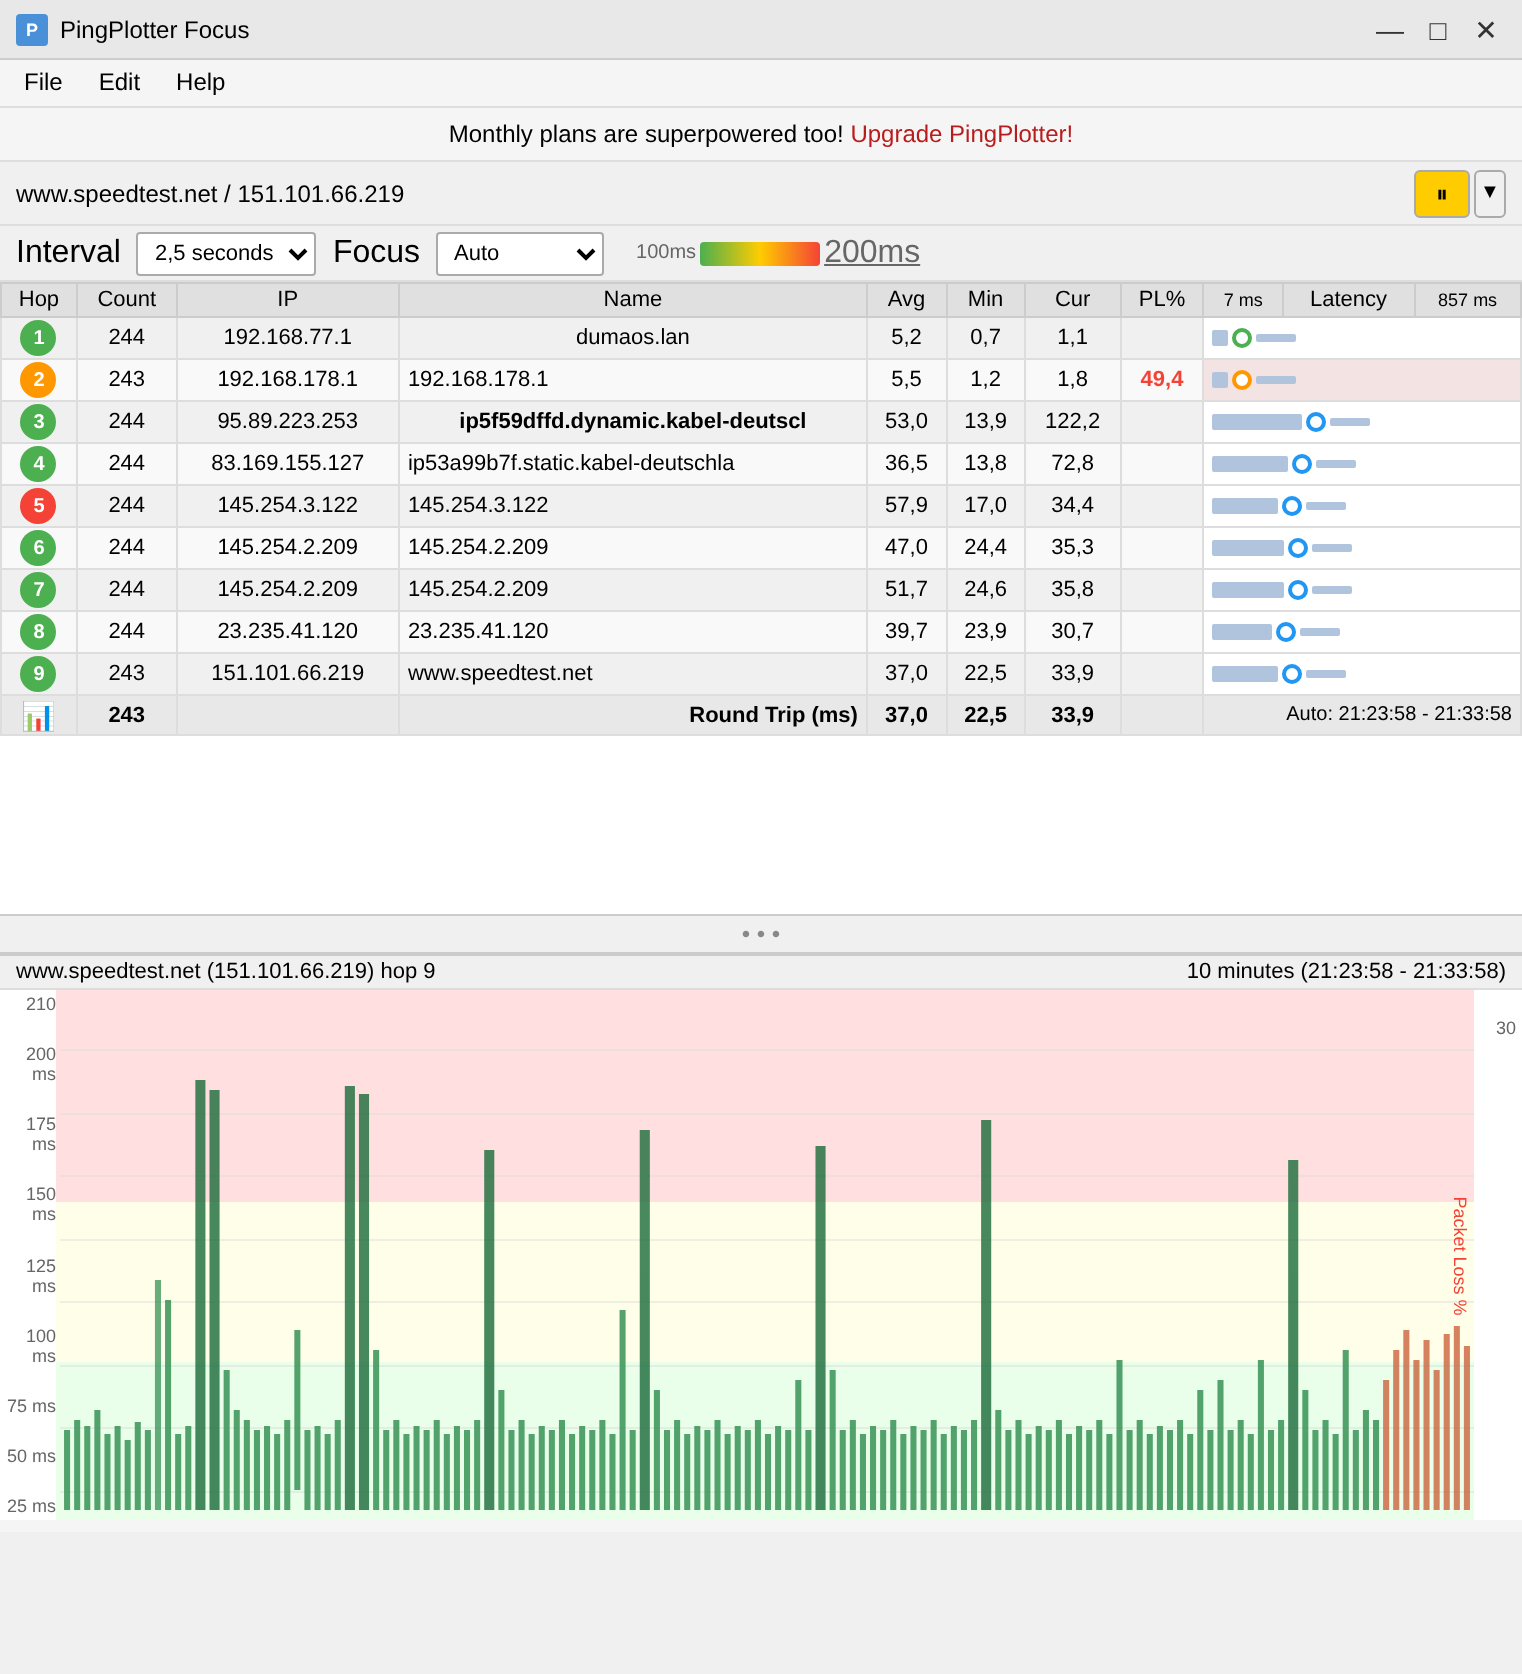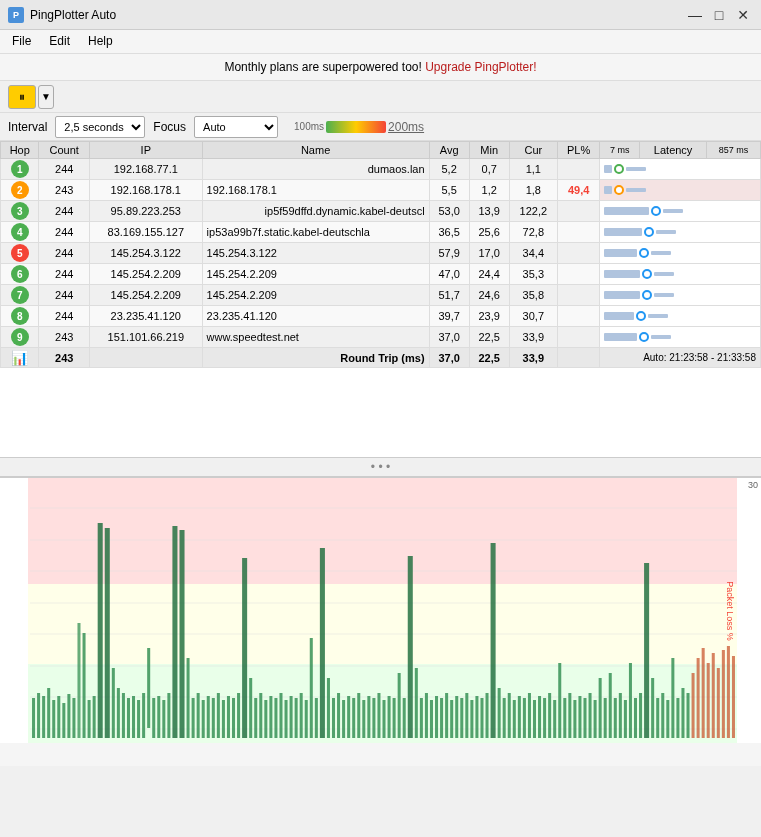--- a/index.html
+++ b/index.html
@@ -63,21 +63,21 @@
     
     .controls-row {
       background: #f0f0f0;
       display: flex;
       align-items: center;
       padding: 3px 8px;
       border-bottom: 1px solid #ddd;
       height: 28px;
       gap: 8px;
     }
-    .controls-row label { font-size: 12px; }
+    .controls-row label { font-size: 16px; }
     .select-box {
       height: 22px; font-size: 11px; border: 1px solid #aaa; background: white;
       padding: 1px 4px; border-radius: 2px;
     }
     .latency-bar {
       display: flex; align-items: center; gap: 2px; margin-left: 8px;
     }
 
     
     .hop-table {
@@ -188,40 +188,41 @@
     select { cursor: pointer; }
   </style>
 </head>
 <body>
 
 <div class="title-bar">
   <div class="title-bar-left">
     <div class="title-bar-icon">
       <span>P</span>
     </div>
-    <span>PingPlotter Auto</span>
+    <span>PingPlotter Focus</span>
   </div>
   <div class="title-bar-controls">
     <button class="title-btn">—</button>
     <button class="title-btn">□</button>
     <button class="title-btn close">✕</button>
   </div>
 </div>
 
 <div class="menu-bar">
   <span class="menu-item">File</span>
   <span class="menu-item">Edit</span>
   <span class="menu-item">Help</span>
 </div>
 
 <div class="banner">
   <span>Monthly plans are superpowered too! </span><a href="#">Upgrade PingPlotter!</a>
 </div>
 
 <div class="toolbar">
+  <span style="font-size:12px; font-weight:500;">www.speedtest.net / 151.101.66.219</span>
   <div style="display:flex;gap:2px;">
     <button class="pause-btn">⏸</button>
     <button class="dropdown-btn">▼</button>
   </div>
 </div>
 
 <div class="controls-row">
   <label>Interval</label>
   <select class="select-box">
     <option>2,5 seconds</option>
@@ -232,21 +233,21 @@
   <label>Focus</label>
   <select class="select-box">
     <option>Auto</option>
     <option>10 minutes</option>
     <option>30 minutes</option>
     <option>1 hour</option>
   </select>
   <div class="latency-bar">
     <span style="font-size:10px;color:#666;">100ms</span>
     <div style="width:60px;height:12px;background:linear-gradient(to right,#4caf50,#ffcc00,#f44336);border-radius:2px;"></div>
-    <span style="font-size:12px;color:#666;text-decoration:underline;">200ms</span>
+    <span style="font-size:16px;color:#666;text-decoration:underline;">200ms</span>
   </div>
 </div>
 
 <div class="table-container">
   <table class="hop-table">
     <thead>
       <tr>
         <th>Hop</th>
         <th>Count</th>
         <th>IP</th>
@@ -258,21 +259,21 @@
         <th style="font-size:9px;">7 ms</th>
         <th>Latency</th>
         <th style="font-size:9px;">857 ms</th>
       </tr>
     </thead>
     <tbody id="hop-tbody">
     <tr>
           <td><span style="display:inline-flex;align-items:center;justify-content:center;width:18px;height:18px;border-radius:50%;background:#4caf50;color:white;font-size:10px;font-weight:bold;">1</span></td>
           <td>244</td>
           <td>192.168.77.1</td>
-          <td style="text-align: right; max-width: 180px; overflow: hidden; text-overflow: ellipsis;">dumaos.lan</td>
+          <td style="text-align: center; max-width: 180px; overflow: hidden; text-overflow: ellipsis;">dumaos.lan</td>
           <td>5,2</td>
           <td>0,7</td>
           <td>1,1</td>
           <td></td>
           <td colspan="3" style="padding: 2px 4px; background: white;">
             <div style="display:flex;align-items:center;gap:2px;">
     <div style="width:8px;height:8px;background:#b0c4de;border-radius:1px;display:inline-block;"></div>
     <span style="display:inline-block;width:10px;height:10px;border-radius:50%;background:white;border:2px solid #4caf50;"></span>
     <div style="width:20px;height:4px;background:#b0c4de;border-radius:1px;display:inline-block;"></div>
   </div>
@@ -292,40 +293,40 @@
     <div style="width:8px;height:8px;background:#b0c4de;border-radius:1px;display:inline-block;"></div>
     <span style="display:inline-block;width:10px;height:10px;border-radius:50%;background:white;border:2px solid #ff9800;"></span>
     <div style="width:20px;height:4px;background:#b0c4de;border-radius:1px;display:inline-block;"></div>
   </div>
           </td>
         </tr>
         <tr>
           <td><span style="display:inline-flex;align-items:center;justify-content:center;width:18px;height:18px;border-radius:50%;background:#4caf50;color:white;font-size:10px;font-weight:bold;">3</span></td>
           <td>244</td>
           <td>95.89.223.253</td>
-          <td style="text-align: right; max-width: 180px; overflow: hidden; text-overflow: ellipsis;">ip5f59dffd.dynamic.kabel-deutscl</td>
+          <td style="text-align: center; max-width: 180px; overflow: hidden; text-overflow: ellipsis; font-weight: bold;">ip5f59dffd.dynamic.kabel-deutscl</td>
           <td>53,0</td>
           <td>13,9</td>
           <td>122,2</td>
           <td></td>
           <td colspan="3" style="padding: 2px 4px; background: white;">
             <div style="display:flex;align-items:center;gap:2px;">
     <div style="width:45px;height:8px;background:#b0c4de;border-radius:1px;display:inline-block;"></div>
     <span style="display:inline-block;width:10px;height:10px;border-radius:50%;background:white;border:2px solid #2196f3;"></span>
     <div style="width:20px;height:4px;background:#b0c4de;border-radius:1px;display:inline-block;"></div>
   </div>
           </td>
         </tr>
         <tr>
           <td><span style="display:inline-flex;align-items:center;justify-content:center;width:18px;height:18px;border-radius:50%;background:#4caf50;color:white;font-size:10px;font-weight:bold;">4</span></td>
           <td>244</td>
           <td>83.169.155.127</td>
           <td style="text-align: left; max-width: 180px; overflow: hidden; text-overflow: ellipsis;">ip53a99b7f.static.kabel-deutschla</td>
           <td>36,5</td>
-          <td>25,6</td>
+          <td>13,8</td>
           <td>72,8</td>
           <td></td>
           <td colspan="3" style="padding: 2px 4px; background: white;">
             <div style="display:flex;align-items:center;gap:2px;">
     <div style="width:38px;height:8px;background:#b0c4de;border-radius:1px;display:inline-block;"></div>
     <span style="display:inline-block;width:10px;height:10px;border-radius:50%;background:white;border:2px solid #2196f3;"></span>
     <div style="width:20px;height:4px;background:#b0c4de;border-radius:1px;display:inline-block;"></div>
   </div>
           </td>
         </tr>
@@ -427,28 +428,43 @@
         </tr>
       </tbody>
   </table>
 </div>
 
 <div class="main-area" style="height:90px; background:white; border-bottom:1px solid #ccc;"></div>
 
 <div class="separator-dots">• • •</div>
 
 <div class="graph-area" style="height:290px;">
+  <div class="graph-header">
+    <span>www.speedtest.net (151.101.66.219) hop 9</span>
+    <span style="display:flex;align-items:center;gap:4px;">10 minutes (21:23:58 - 21:33:58)</span>
+  </div>
   <div class="graph-body" style="height:265px; position:relative; background:white;">
 
     <div class="graph-zone-red"></div>
     <div class="graph-zone-yellow"></div>
     <div class="graph-zone-green"></div>
 
-
-    <div style="position:absolute;right:0;top:0;bottom:0;width:16px;z-index:5;display:flex;flex-direction:column;justify-content:flex-start;align-items:center;padding-top:2px;">
+    <div class="y-axis" style="position:absolute;left:0;top:0;bottom:0;width:30px;z-index:5;">
+      <span class="y-label" style="font-size:9px;color:#666;text-align:right;padding-right:2px;">210</span>
+      <span class="y-label" style="font-size:9px;color:#666;text-align:right;padding-right:2px;">200 ms</span>
+      <span class="y-label" style="font-size:9px;color:#666;text-align:right;padding-right:2px;">175 ms</span>
+      <span class="y-label" style="font-size:9px;color:#666;text-align:right;padding-right:2px;">150 ms</span>
+      <span class="y-label" style="font-size:9px;color:#666;text-align:right;padding-right:2px;">125 ms</span>
+      <span class="y-label" style="font-size:9px;color:#666;text-align:right;padding-right:2px;">100 ms</span>
+      <span class="y-label" style="font-size:9px;color:#666;text-align:right;padding-right:2px;">75 ms</span>
+      <span class="y-label" style="font-size:9px;color:#666;text-align:right;padding-right:2px;">50 ms</span>
+      <span class="y-label" style="font-size:9px;color:#666;text-align:right;padding-right:2px;">25 ms</span>
+    </div>
+
+    <div style="position:absolute;right:0;top:12px;bottom:0;width:16px;z-index:5;display:flex;flex-direction:column;justify-content:flex-start;align-items:center;padding-top:2px;">
       <span style="font-size:9px;color:#666;">30</span>
     </div>
     <div class="packet-loss-label" style="position:absolute;right:1px;top:50%;transform:translateY(-50%) rotate(90deg);font-size:9px;color:#f44336;white-space:nowrap;z-index:6;">
       <span>Packet Loss %</span>
     </div>
 
     <svg style="position:absolute;left:30px;right:24px;top:0;bottom:0;width:calc(100% - 54px);height:100%;" viewBox="0 0 700 265" preserveAspectRatio="none">
 
       <line x1="0" y1="30" x2="700" y2="30" stroke="#ddd" stroke-width="0.5"></line>
       <line x1="0" y1="62" x2="700" y2="62" stroke="#ddd" stroke-width="0.5"></line>

